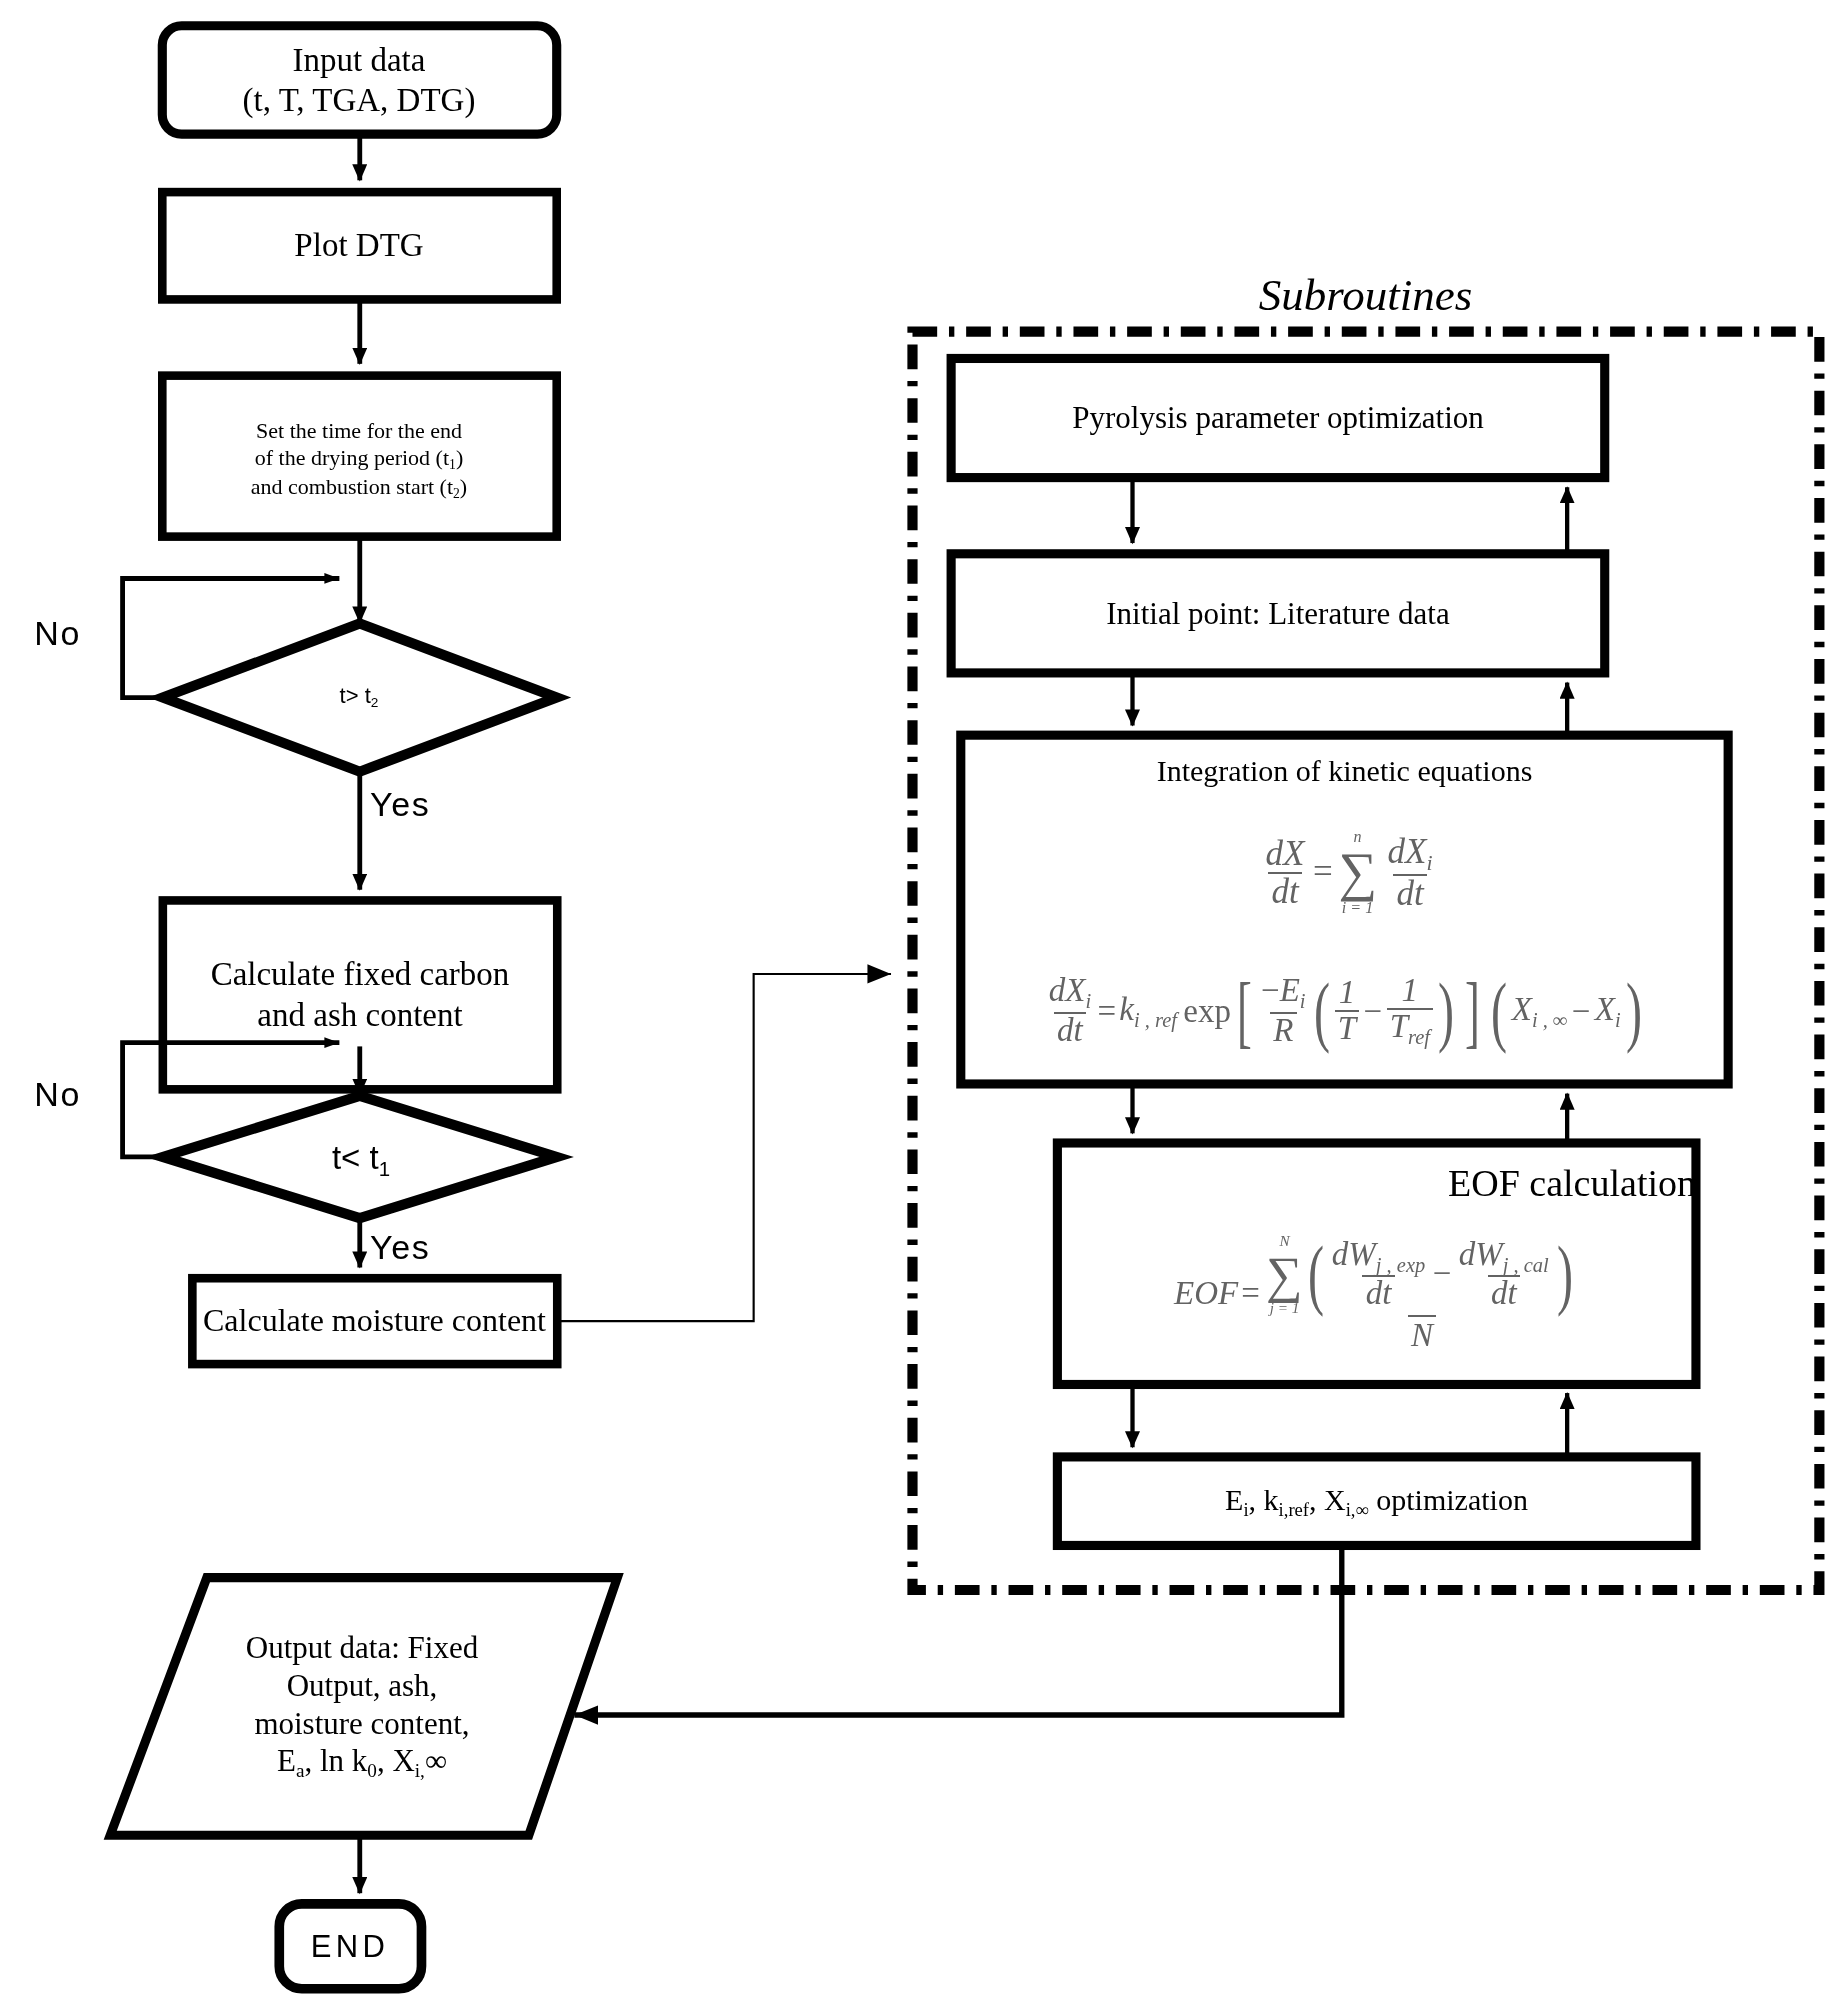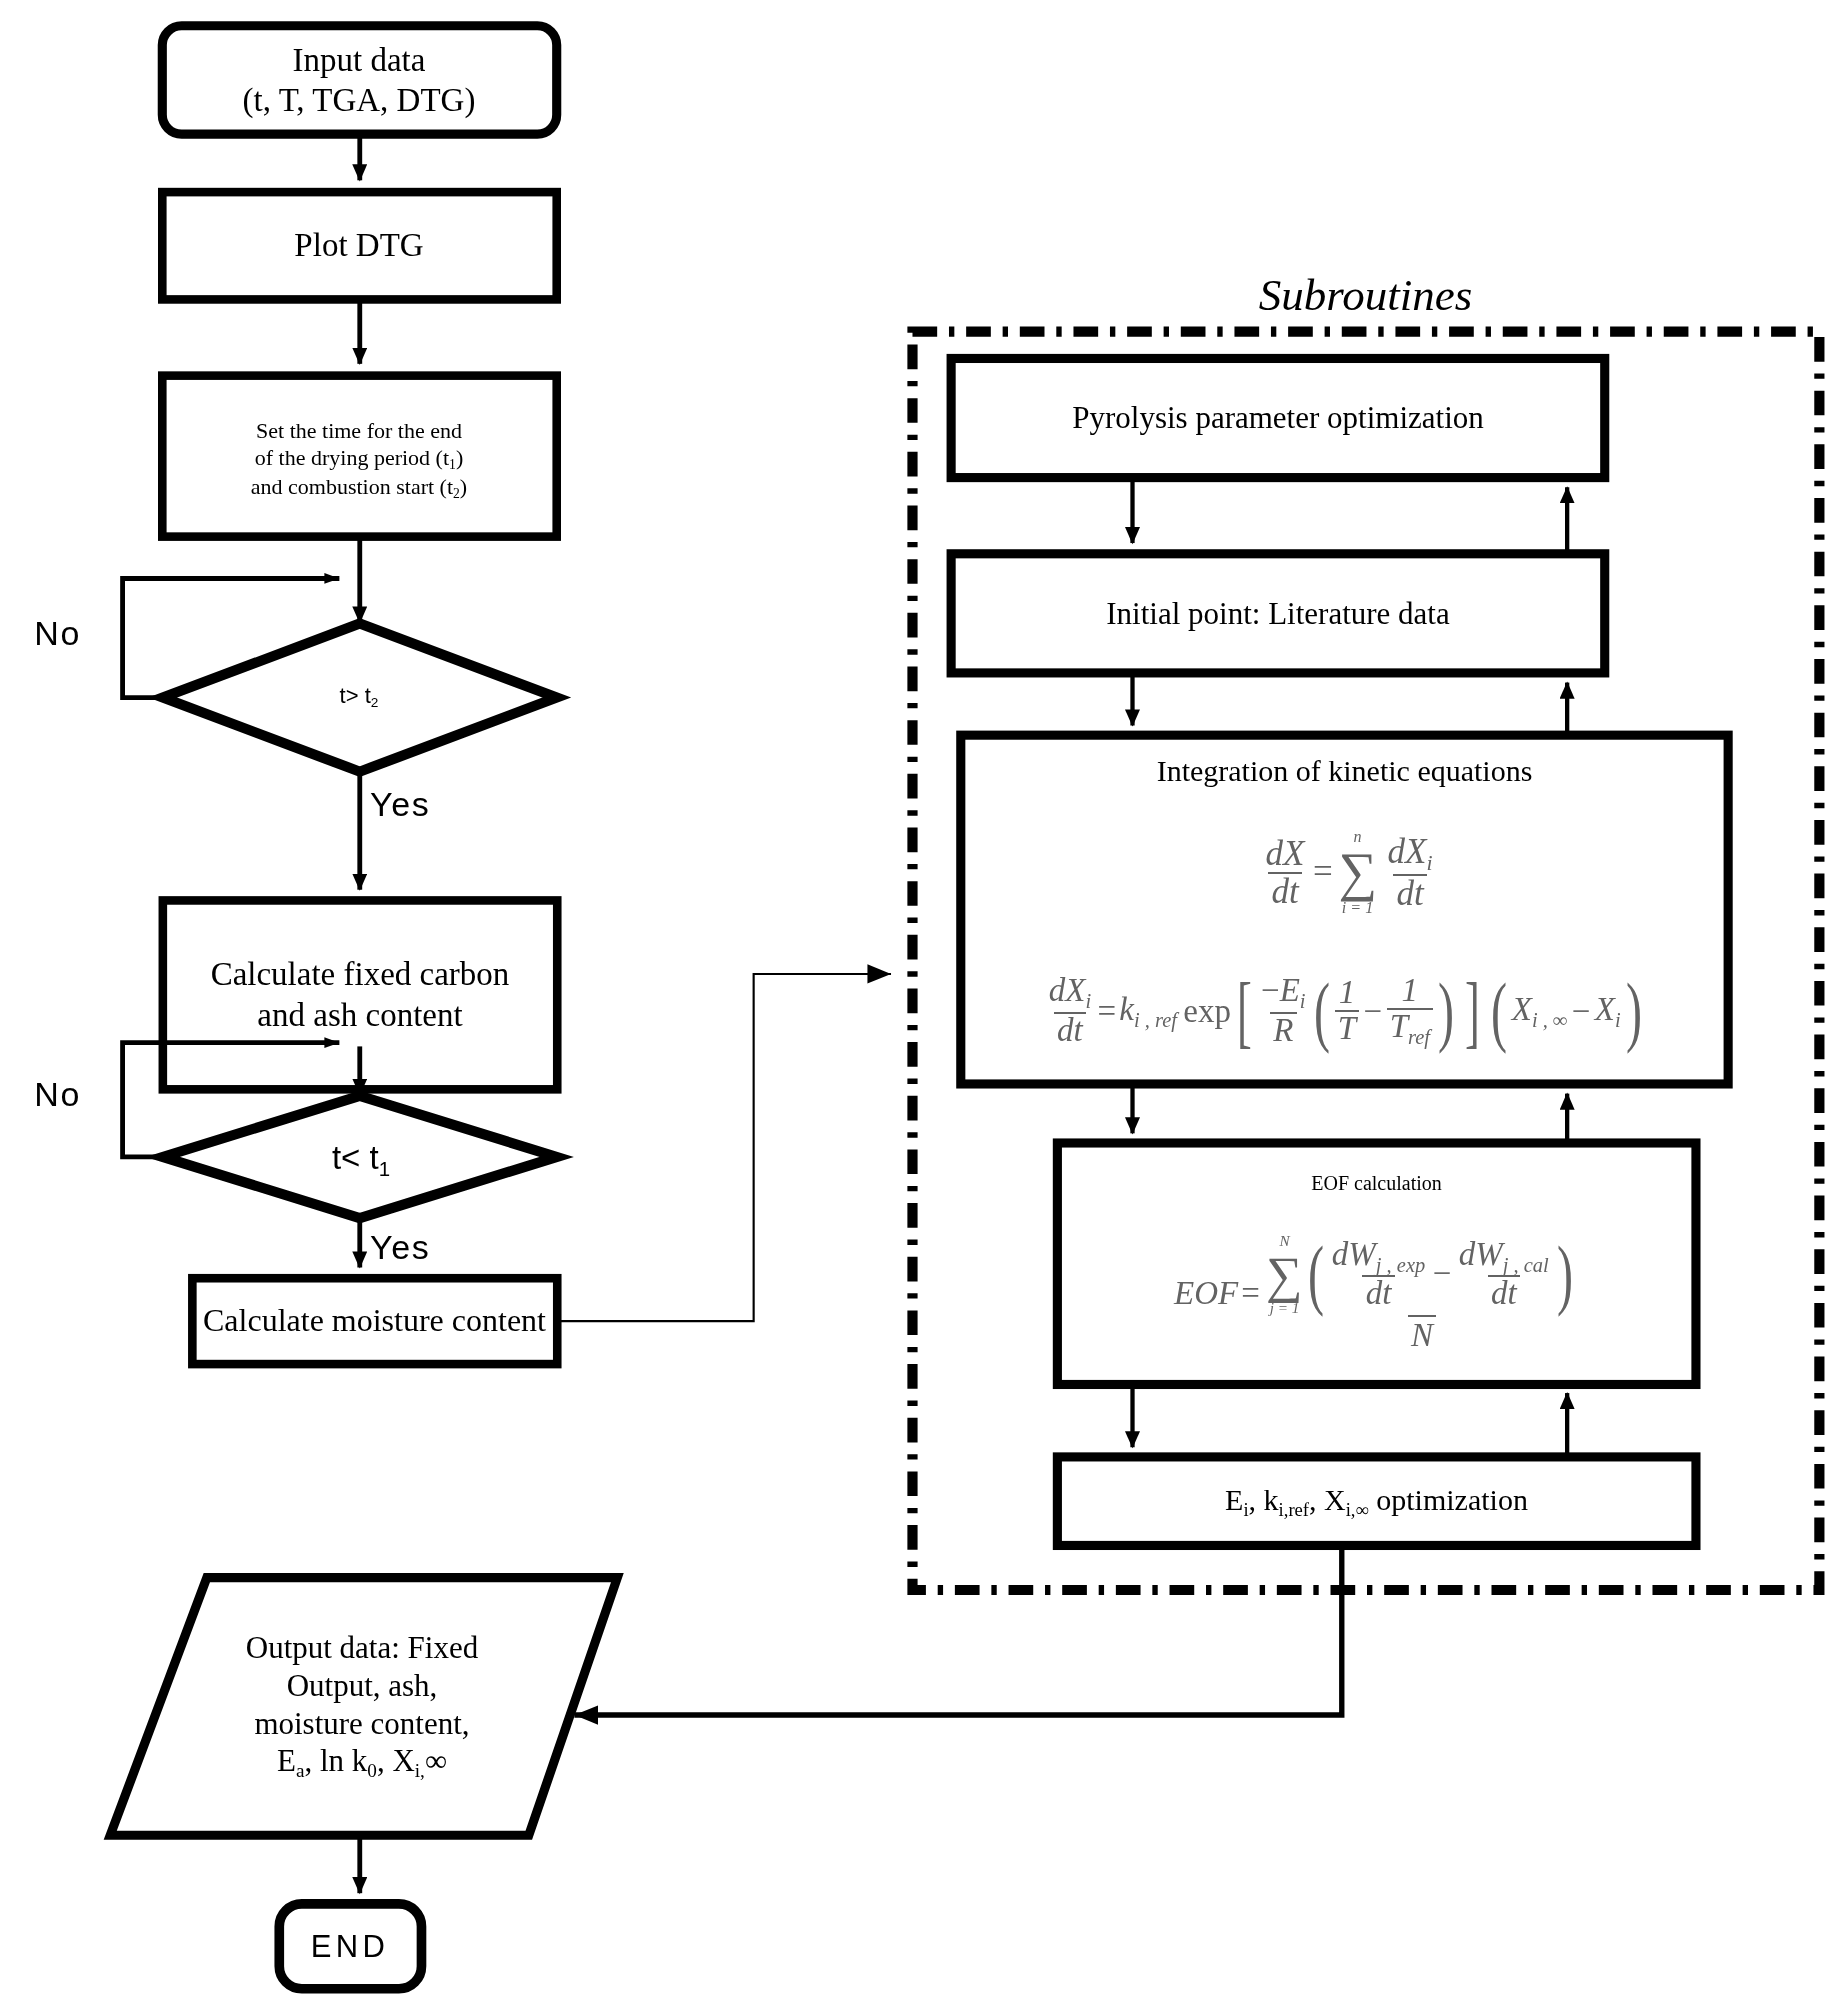--- a/index.html
+++ b/index.html
@@ -240,21 +240,21 @@
       <span class="paren">)</span>
       <span class="brk">]</span>
       <span class="paren">(</span>
       <span><span>X</span><sub>i , ∞</sub></span>
       <span style="font-style:normal;padding:0 4.3px;">−</span>
       <span><span>X</span><sub>i</sub></span>
       <span class="paren">)</span>
     </span>
   </div>
 
-  <div class="node-text" style="left:1057px;top:1164px;width:639px;height:38px;font-size:20px;">
+  <div class="node-text" style="left:1057px;top:1164px;width:639px;height:38px;font-size:38px;justify-content:flex-end;">
     <span>EOF calculation</span>
   </div>
 
   <div class="node-text eq" style="left:1065px;top:1207px;width:625px;height:172px;font-size:33px;">
     <span class="eqrow">
       <span>EOF</span>
       <span style="font-style:normal;padding:0 3.2px;">=</span>
       <span class="frac">
         <span class="num">
           <span class="eqrow">

